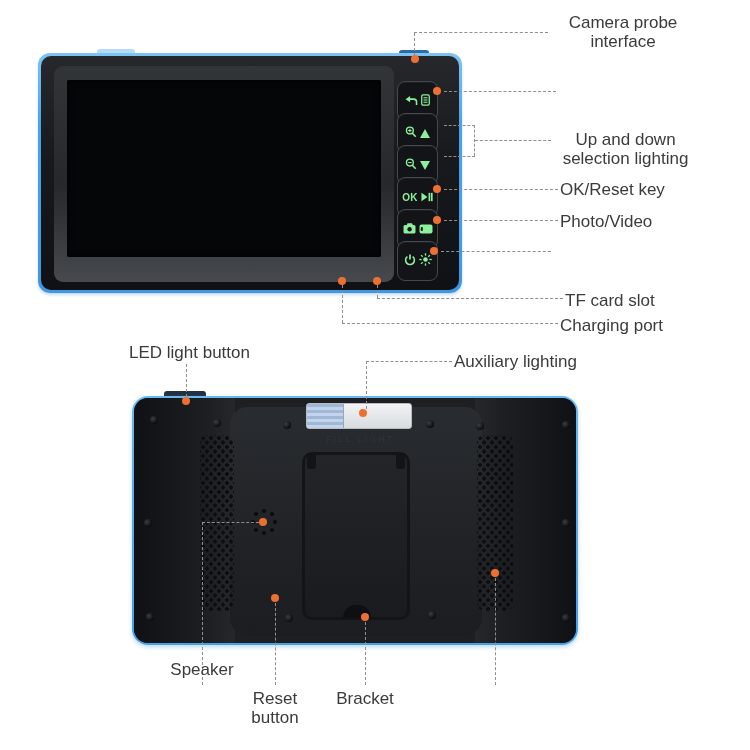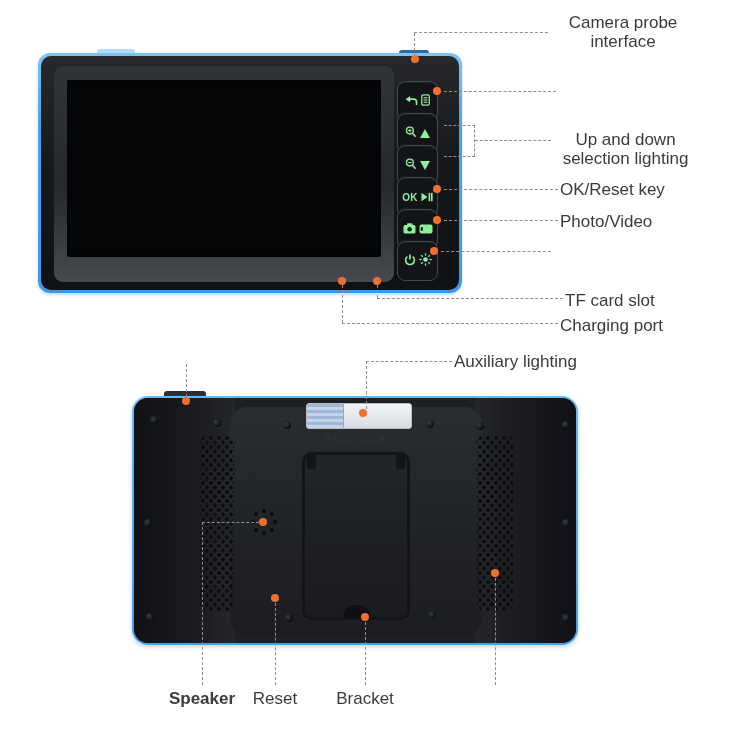--- a/index.html
+++ b/index.html
@@ -259,26 +259,30 @@
   </div>
   <div class="lbl" style="left:560px;top:212px;">
     <span class="ln">Photo/Video</span>
   </div>
   <div class="lbl" style="left:565px;top:291px;">
     <span class="ln">TF card slot</span>
   </div>
   <div class="lbl" style="left:560px;top:316px;">
     <span class="ln">Charging port</span>
   </div>
+  <div class="lbl" style="left:129px;top:343px;">
+    <span class="ln">LED light button</span>
+  </div>
   <div class="lbl" style="left:454px;top:352px;">
     <span class="ln">Auxiliary lighting</span>
   </div>
-  <div class="lbl center" style="left:142px;top:689px;width:120px;font-weight:bold;">
+  <div class="lbl center" style="left:142px;top:660px;width:120px;">
     <span class="ln">Speaker</span>
   </div>
   <div class="lbl center" style="left:215px;top:689px;width:120px;">
     <span class="ln">Reset</span>
+    <span class="ln">button</span>
   </div>
   <div class="lbl center" style="left:305px;top:689px;width:120px;">
     <span class="ln">Bracket</span>
   </div>
 
 </div>
 
 </body></html>

